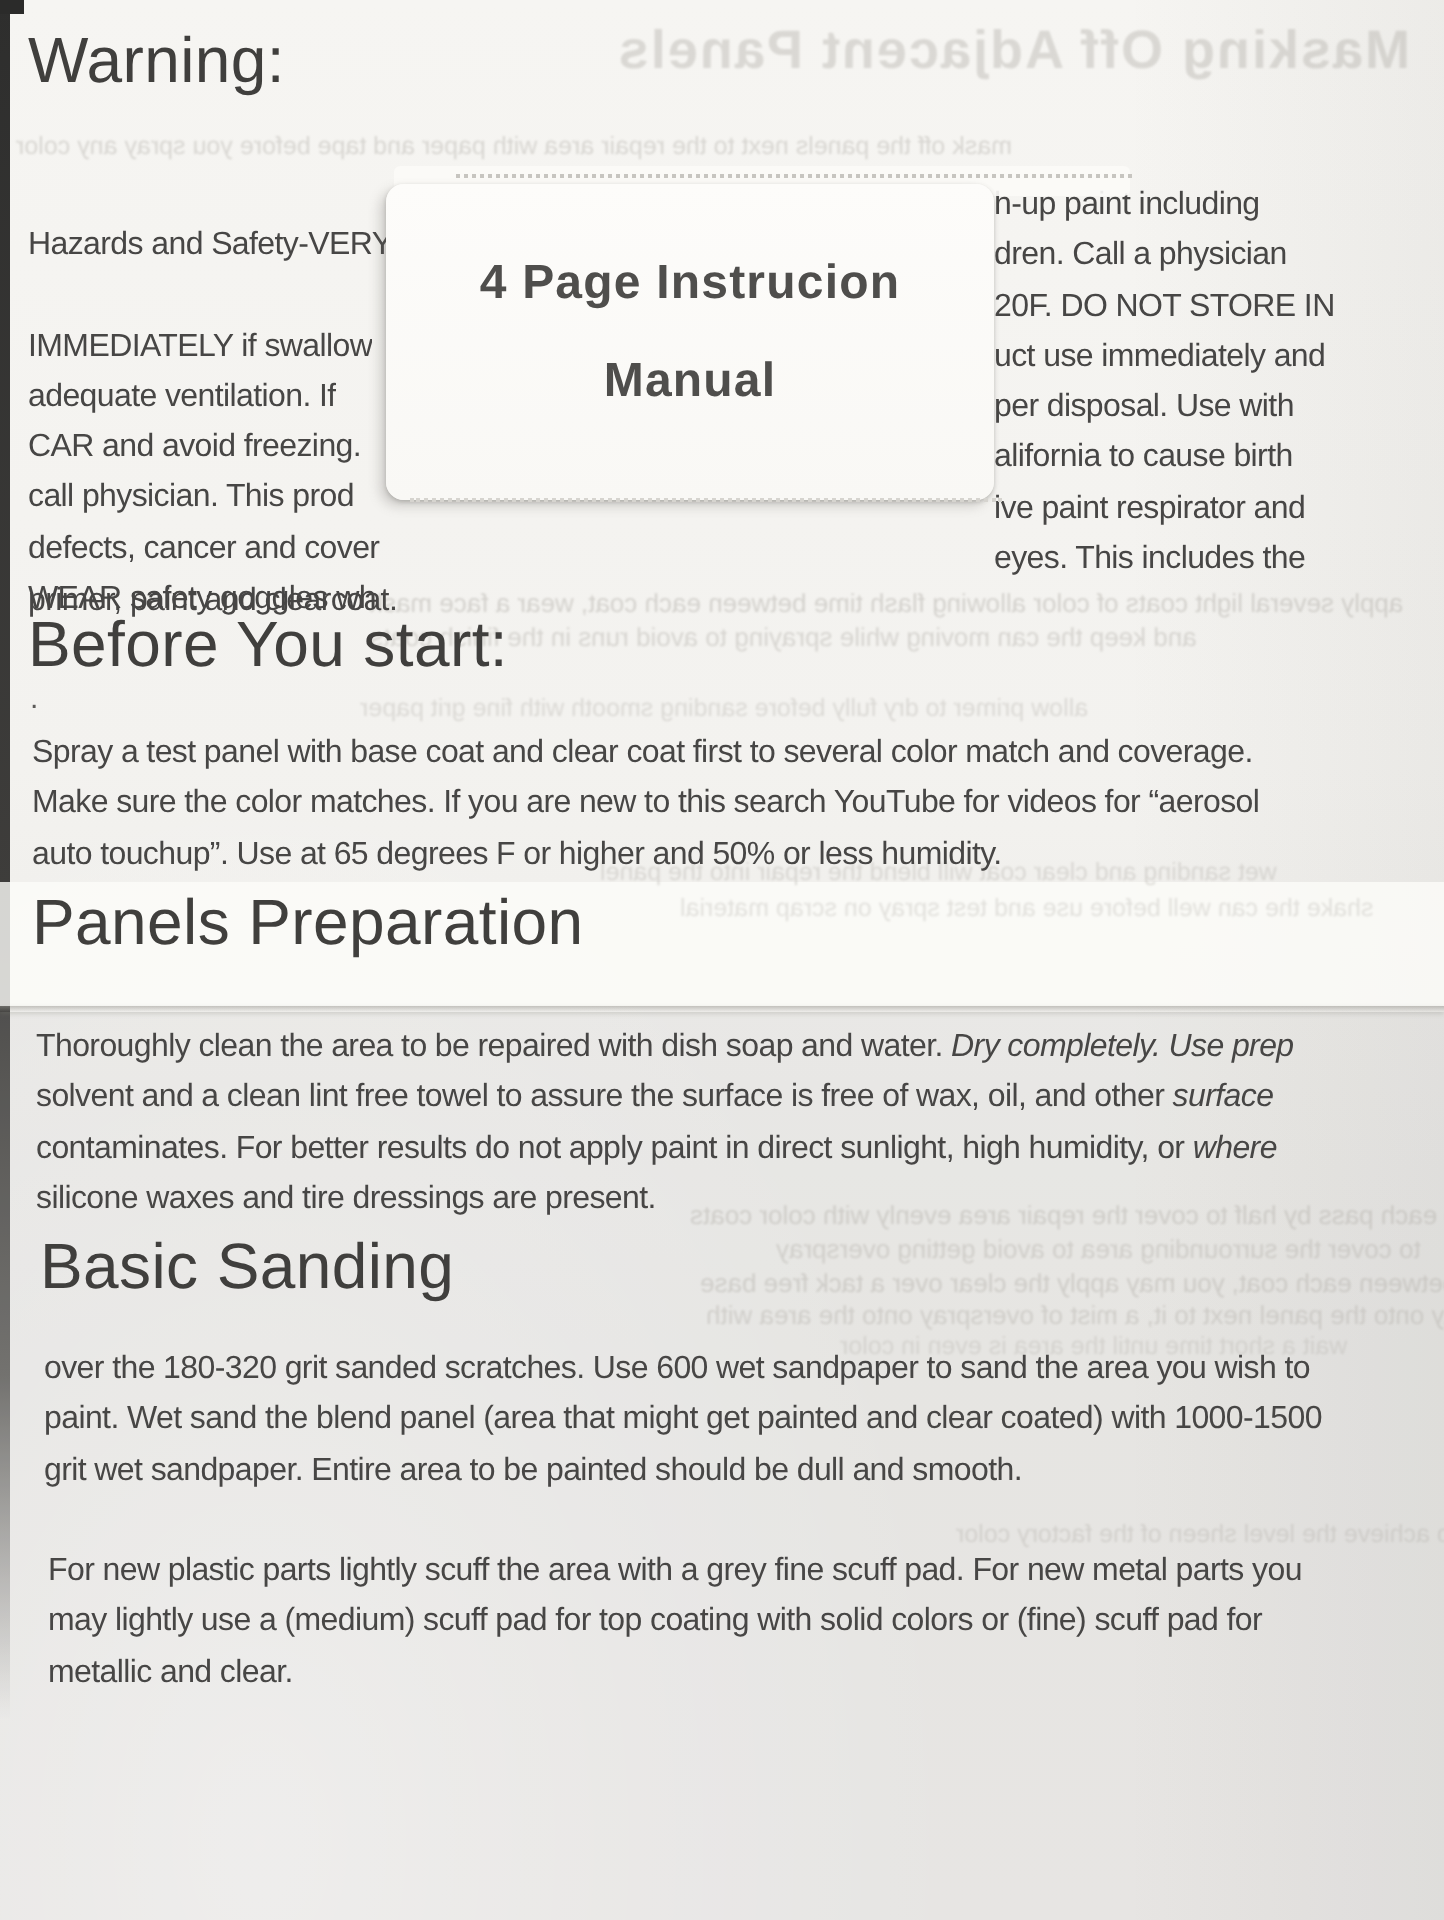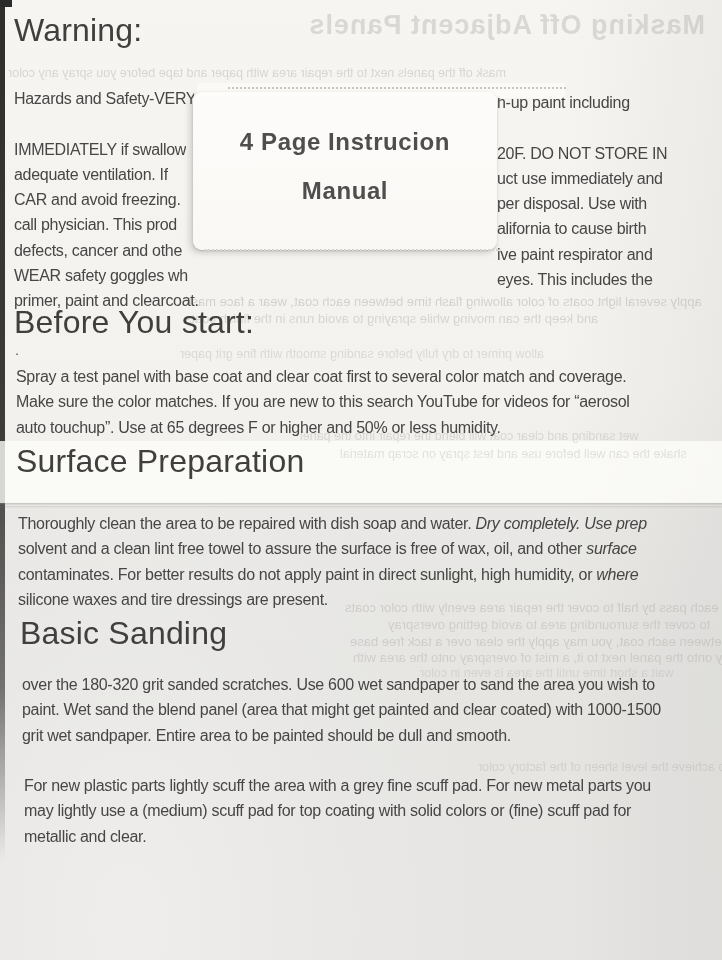--- a/index.html
+++ b/index.html
@@ -39,21 +39,21 @@
   .body-text{font-size:16px;line-height:25.3px;letter-spacing:-.3px;white-space:nowrap;}
   .para{position:absolute;width:700px;}
   #p-warning{left:14px;top:86px;}
   #p-before{left:16px;top:364px;}
   #p-surface{left:18px;top:511px;}
   #p-sanding1{left:22px;top:672px;}
   #p-sanding2{left:24px;top:773px;}
   .it{font-style:italic;}
 
   .wline{position:relative;height:25.3px;}
-  .wl{display:inline-block;max-width:180px;overflow:hidden;vertical-align:top;white-space:nowrap;}
+  .wl{display:inline-block;max-width:180px;overflow:hidden;vertical-align:top;white-space:nowrap;margin-top:24px;}
   .wr{position:absolute;left:483px;top:4px;white-space:nowrap;}
 
   
   .ghost{
     position:absolute;color:#b4b1ab;transform:scaleX(-1);
     filter:blur(.5px);white-space:nowrap;font-weight:700;
   }
   .ghost-heading{left:283px;top:10px;width:422px;font-size:27px;opacity:.42;letter-spacing:1px;}
   .gline{font-weight:400;}
 
@@ -115,20 +115,21 @@
 
   <div class="para body-text" id="p-warning">
     <div>
 
         <div class="wline">
           <span class="wl">Hazards and Safety-VERY</span>
           <span class="wr">h-up paint including</span>
         </div>
 
         <div class="wline">
+          <span class="wr">dren. Call a physician</span>
         </div>
 
         <div class="wline">
           <span class="wl">IMMEDIATELY if swallow</span>
           <span class="wr">20F. DO NOT STORE IN</span>
         </div>
 
         <div class="wline">
           <span class="wl">adequate ventilation. If</span>
           <span class="wr">uct use immediately and</span>
@@ -138,21 +139,21 @@
           <span class="wl">CAR and avoid freezing.</span>
           <span class="wr">per disposal. Use with</span>
         </div>
 
         <div class="wline">
           <span class="wl">call physician. This prod</span>
           <span class="wr">alifornia to cause birth</span>
         </div>
 
         <div class="wline">
-          <span class="wl">defects, cancer and othe</span>
+          <span class="wl">defects, cancer and cover</span>
           <span class="wr">ive paint respirator and</span>
         </div>
 
         <div class="wline">
           <span class="wl">WEAR safety goggles wh</span>
           <span class="wr">eyes. This includes the</span>
         </div>
       </div>
     <div>primer, paint and clearcoat.</div>
   </div>
@@ -166,21 +167,21 @@
   <div class="perf-bottom"></div>
 
   <div class="h" id="h-before">Before You start:</div>
   <div class="tiny-mark">.</div>
   <div class="para body-text" id="p-before">
       <div><span>Spray a test panel with base coat and clear coat first to several color match and coverage.</span></div>
       <div><span>Make sure the color matches.  If you are new to this search YouTube for videos for “aerosol</span></div>
       <div><span>auto touchup”.  Use at 65 degrees F or higher and 50% or less humidity.</span></div>
     </div>
 
-  <div class="h" id="h-surface">Surface Preparation</div>
+  <div class="h" id="h-surface">Panels Preparation</div>
   <div class="para body-text" id="p-surface">
       <div><span>Thoroughly clean the area to be repaired with dish soap and water.  </span><span class="it">Dry completely. Use prep</span></div>
       <div><span>solvent and a clean lint free towel to assure the surface is free of wax, oil, and other </span><span class="it">surface</span></div>
       <div><span>contaminates. For better results do not apply paint in direct sunlight, high humidity, or </span><span class="it">where</span></div>
       <div><span>silicone waxes and tire dressings are present.</span></div>
     </div>
 
   <div class="h" id="h-sanding">Basic Sanding</div>
   <div class="para body-text" id="p-sanding1">
       <div><span>over the 180-320 grit sanded scratches. Use 600 wet sandpaper to sand the area you wish to</span></div>

